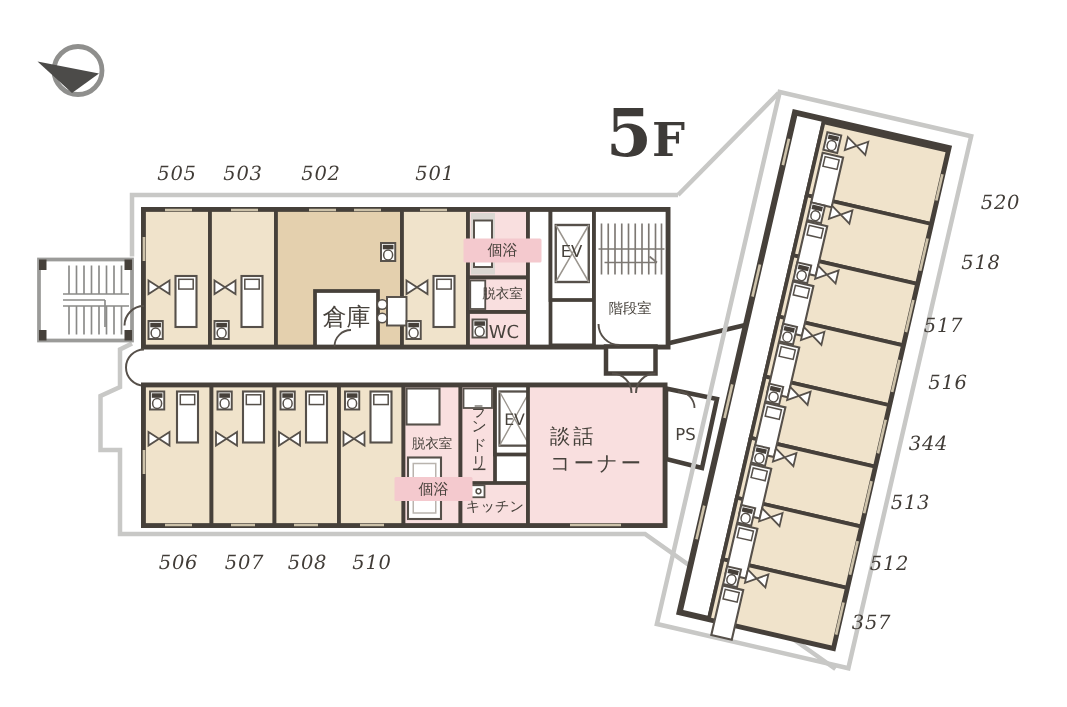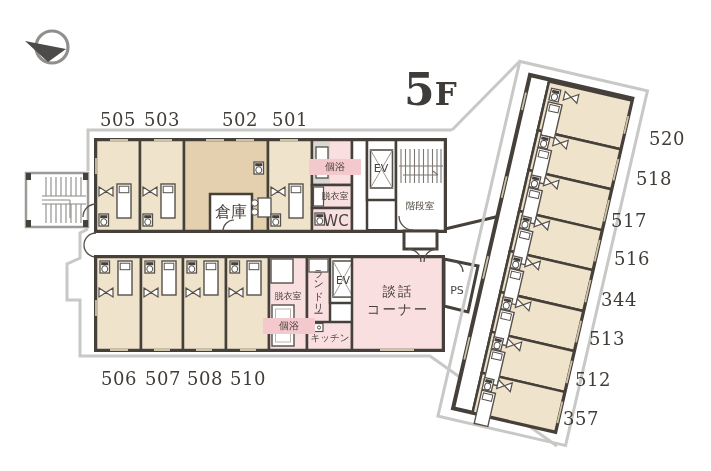--- a/index.html
+++ b/index.html
@@ -1,29 +1,29 @@
 <!DOCTYPE html>
 <html><head>
 <meta charset="utf-8">
 <style>
   html,body{margin:0;padding:0;background:#ffffff;}
   #stage{position:relative;width:711px;height:450px;background:#ffffff;overflow:hidden;
          font-family:"DejaVu Sans",sans-serif;}
   #plan-svg{position:absolute;left:0;top:0;}
   .lbl{position:absolute;color:#47423c;white-space:nowrap;}
-  .num{font-family:"DejaVu Serif","Liberation Serif",serif;font-size:18px;color:#413c37;
-       transform:translateX(-50%);letter-spacing:0.5px;}
+  .num{font-family:"DejaVu Serif","Liberation Serif",serif;font-size:13px;color:#413c37;
+       transform:translateX(-50%);letter-spacing:0.5px;font-style:italic;}
   .jp{font-size:10px;transform:translate(-50%,-50%);}
   .chip{background:#f4c9ce;padding:1px 16px;border-radius:1px;}
   .vert{writing-mode:vertical-rl;transform:translate(-50%,0);}
   .floor-big{position:absolute;left:404px;top:64px;color:#3e3b38;
       font-family:"DejaVu Serif","Liberation Serif",serif;font-weight:bold;}
   .floor-big .n5{font-size:44px;}
   .floor-big .nf{font-size:31px;}
-  .lounge{font-size:13.5px;line-height:1.3;text-align:center;white-space:pre-line;
+  .lounge{font-size:13.5px;line-height:1.3;text-align:left;white-space:pre-line;
       transform:translate(-50%,-50%);letter-spacing:2px;}
 </style>
 </head>
 <body>
 
 <div id="stage">
 
 <svg id="plan-svg" width="711" height="471" viewBox="0 0 711 471">
   <defs>
     <g id="bed">
@@ -223,40 +223,40 @@
     </g>
   </g>
 </svg>
 
   <div class="floor-big">
     <span class="n5">5</span><span class="nf">F</span>
   </div>
 
   <div class="lbl num" style="left:118px;top:109px">505</div>
   <div class="lbl num" style="left:162px;top:109px">503</div>
-  <div class="lbl num" style="left:240px;top:109px">502</div>
+  <div class="lbl num" style="left:214px;top:109px">502</div>
   <div class="lbl num" style="left:290px;top:109px">501</div>
 
   <div class="lbl num" style="left:119px;top:368px">506</div>
   <div class="lbl num" style="left:163px;top:368px">507</div>
   <div class="lbl num" style="left:205px;top:368px">508</div>
   <div class="lbl num" style="left:248px;top:368px">510</div>
 
   <div class="lbl num" style="left:667px;top:128px">520</div>
   <div class="lbl num" style="left:654px;top:168px">518</div>
   <div class="lbl num" style="left:629px;top:210px">517</div>
   <div class="lbl num" style="left:632px;top:248px">516</div>
   <div class="lbl num" style="left:619px;top:289px">344</div>
   <div class="lbl num" style="left:607px;top:328px">513</div>
   <div class="lbl num" style="left:593px;top:369px">512</div>
   <div class="lbl num" style="left:581px;top:408px">357</div>
 
   <div class="lbl jp chip" style="left:335px;top:167px">個浴</div>
   <div class="lbl jp" style="left:335px;top:196px;font-size:9px">脱衣室</div>
-  <div class="lbl jp" style="left:336px;top:221px;font-size:15px">WC</div>
+  <div class="lbl jp" style="left:336px;top:221px;font-size:12px">WC</div>
   <div class="lbl jp" style="left:381px;top:168px;font-size:11px">EV</div>
   <div class="lbl jp" style="left:420px;top:206px;font-size:9.5px">階段室</div>
   <div class="lbl jp" style="left:231px;top:212px;font-size:16px">倉庫</div>
   <div class="lbl jp" style="left:288px;top:296px;font-size:9px">脱衣室</div>
   <div class="lbl jp chip" style="left:289px;top:326px">個浴</div>
   <div class="lbl jp vert" style="left:318px;top:262px;font-size:10px">ランドリー</div>
   <div class="lbl jp" style="left:343px;top:280px;font-size:10.5px">EV</div>
   <div class="lbl jp" style="left:330px;top:338px;font-size:9.5px">キッチン</div>
   <div class="lbl lounge" style="left:398px;top:301px">談話
 コーナー</div>

